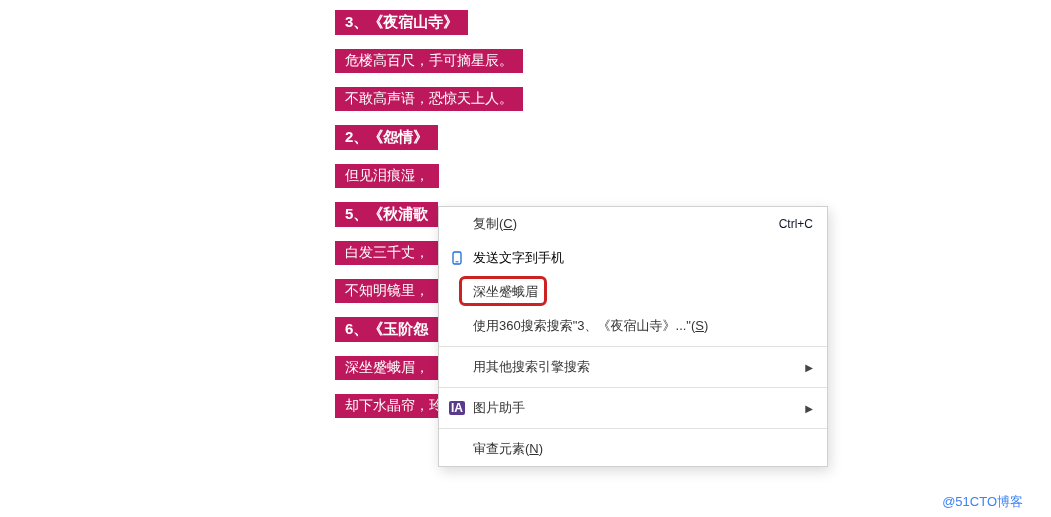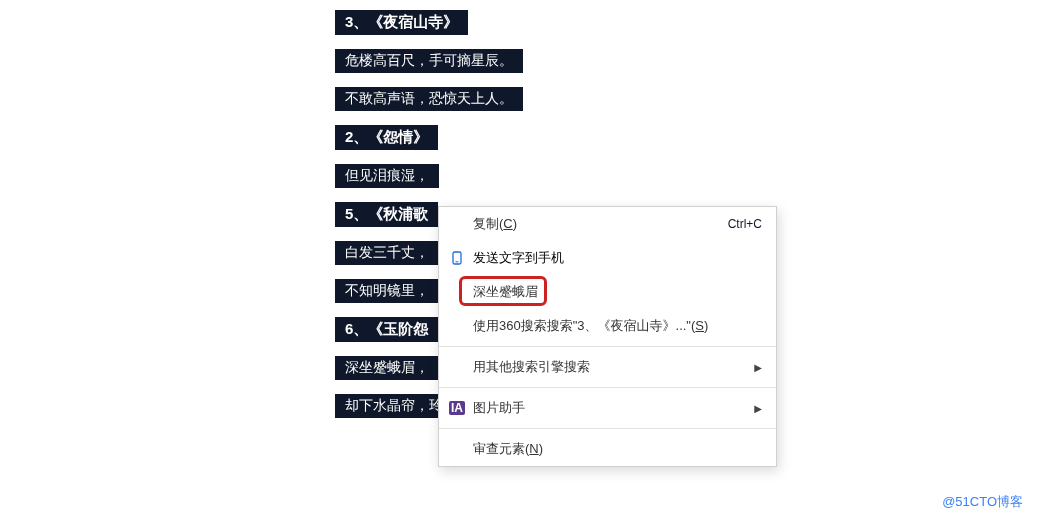--- a/index.html
+++ b/index.html
@@ -9,37 +9,37 @@
       width: 1051px;
       height: 517px;
       position: relative;
       overflow: hidden;
     }
     .content {
       padding-top: 10px;
       padding-left: 335px;
     }
     .text-line {
-      background: #0f172a;
+      background: #be185d;
       color: #fff;
       font-size: 14px;
       padding: 3px 10px;
       margin-bottom: 14px;
       display: inline-block;
     }
     .heading {
       font-weight: bold;
       font-size: 15px;
     }
     .row { display: block; }
     .context-menu {
       position: absolute;
       left: 438px;
       top: 206px;
-      width: 339px;
+      width: 390px;
       background: #fff;
       border: 1px solid #d0d0d0;
       box-shadow: 2px 4px 12px rgba(0,0,0,0.15);
       font-size: 13px;
       color: #333;
     }
     .menu-item {
       display: flex;
       align-items: center;
       padding: 8px 14px 8px 34px;

